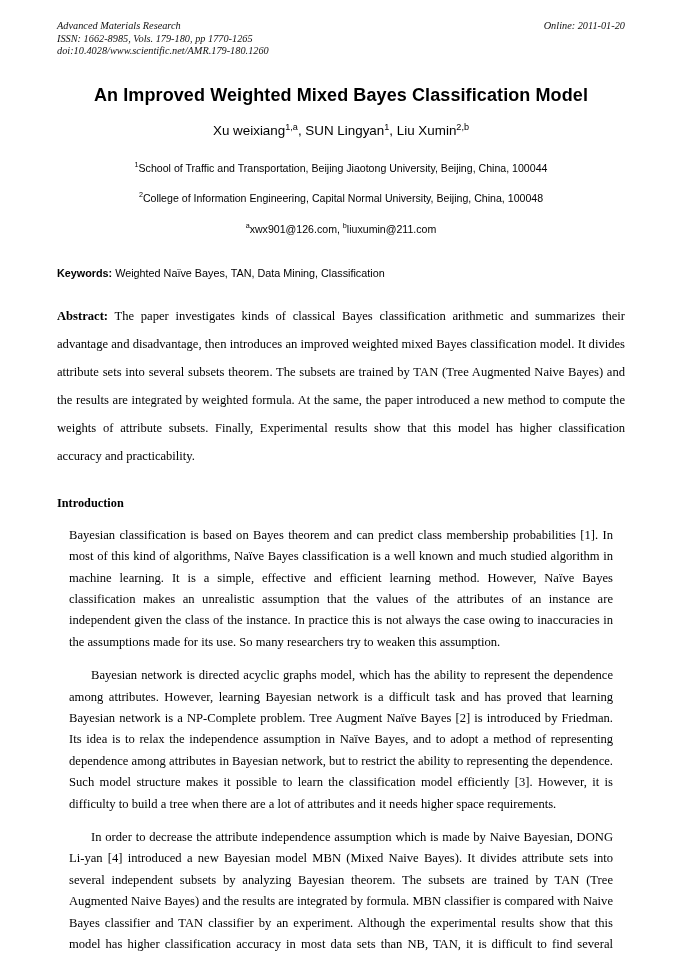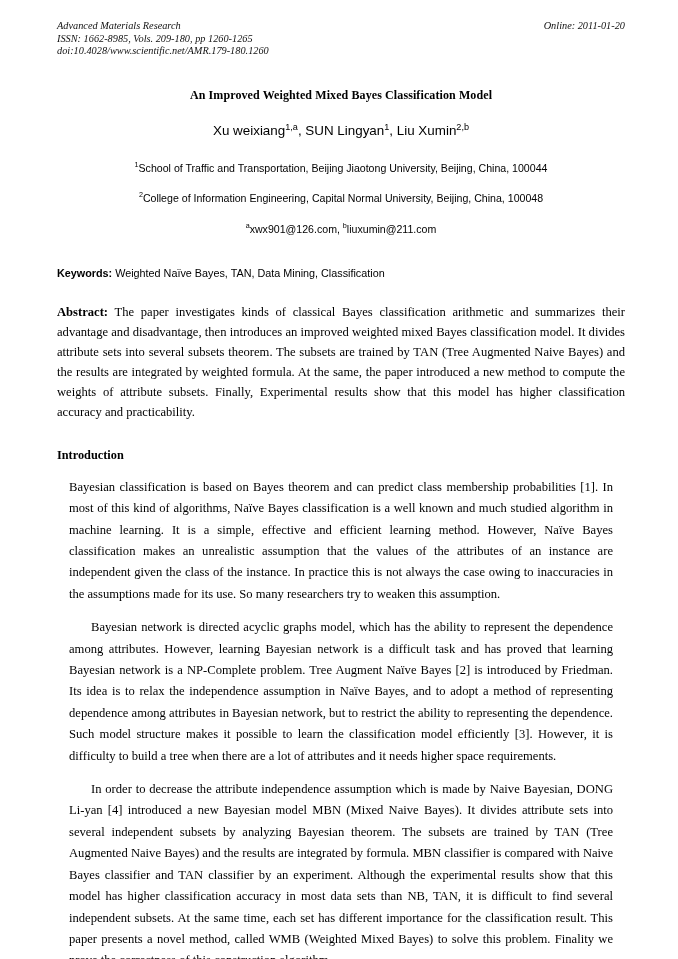--- a/index.html
+++ b/index.html
@@ -48,23 +48,23 @@
     font-style: italic;
     font-size: 10.3px;
     line-height: 12.6px;
     white-space: nowrap;
   }
 
   
   .title {
     margin-top: 28px;
     text-align: center;
-    font-family: Liberation Serif, serif;
+    font-family: Liberation Sans, sans-serif;
     font-weight: bold;
-    font-size: 12px;
+    font-size: 18px;
     line-height: 19px;
     letter-spacing: 0.1px;
   }
   .authors {
     margin-top: 17px;
     text-align: center;
     font-family: "Liberation Sans", "DejaVu Sans", sans-serif;
     font-size: 13.4px;
     line-height: 17px;
   }
@@ -98,21 +98,21 @@
   }
   .keywords .lead {
     font-weight: bold;
   }
 
   
   .abstract {
     margin-top: 22px;
     font-family: "Liberation Serif", "DejaVu Serif", serif;
     font-size: 12.6px;
-    line-height: 20px;
+    line-height: 28px;
     text-align: justify;
     text-justify: inter-word;
   }
   .abstract .lead {
     font-weight: bold;
   }
 
   
   .section-heading {
     margin-top: 25px;
@@ -139,21 +139,21 @@
   }
 </style>
 </head>
 <body>
 
 <div class="page">
   <div class="content">
 
     <div class="journal-header">
       <div class="hdr-line">Advanced Materials Research</div>
-      <div class="hdr-line">ISSN: 1662-8985, Vols. 209-180, pp 1260-1265</div>
+      <div class="hdr-line">ISSN: 1662-8985, Vols. 179-180, pp 1770-1265</div>
       <div class="hdr-line">doi:10.4028/www.scientific.net/AMR.179-180.1260</div>
       <div class="online-date">Online: 2011-01-20</div>
     </div>
 
     <h1 class="title">An Improved Weighted Mixed Bayes Classification Model</h1>
 
     <div class="authors">
       <span>Xu weixiang</span><sup>1,a</sup><span>, </span><span>SUN Lingyan</span><sup>1</sup><span>, </span><span>Liu Xumin</span><sup>2,b</sup>
     </div>
 

